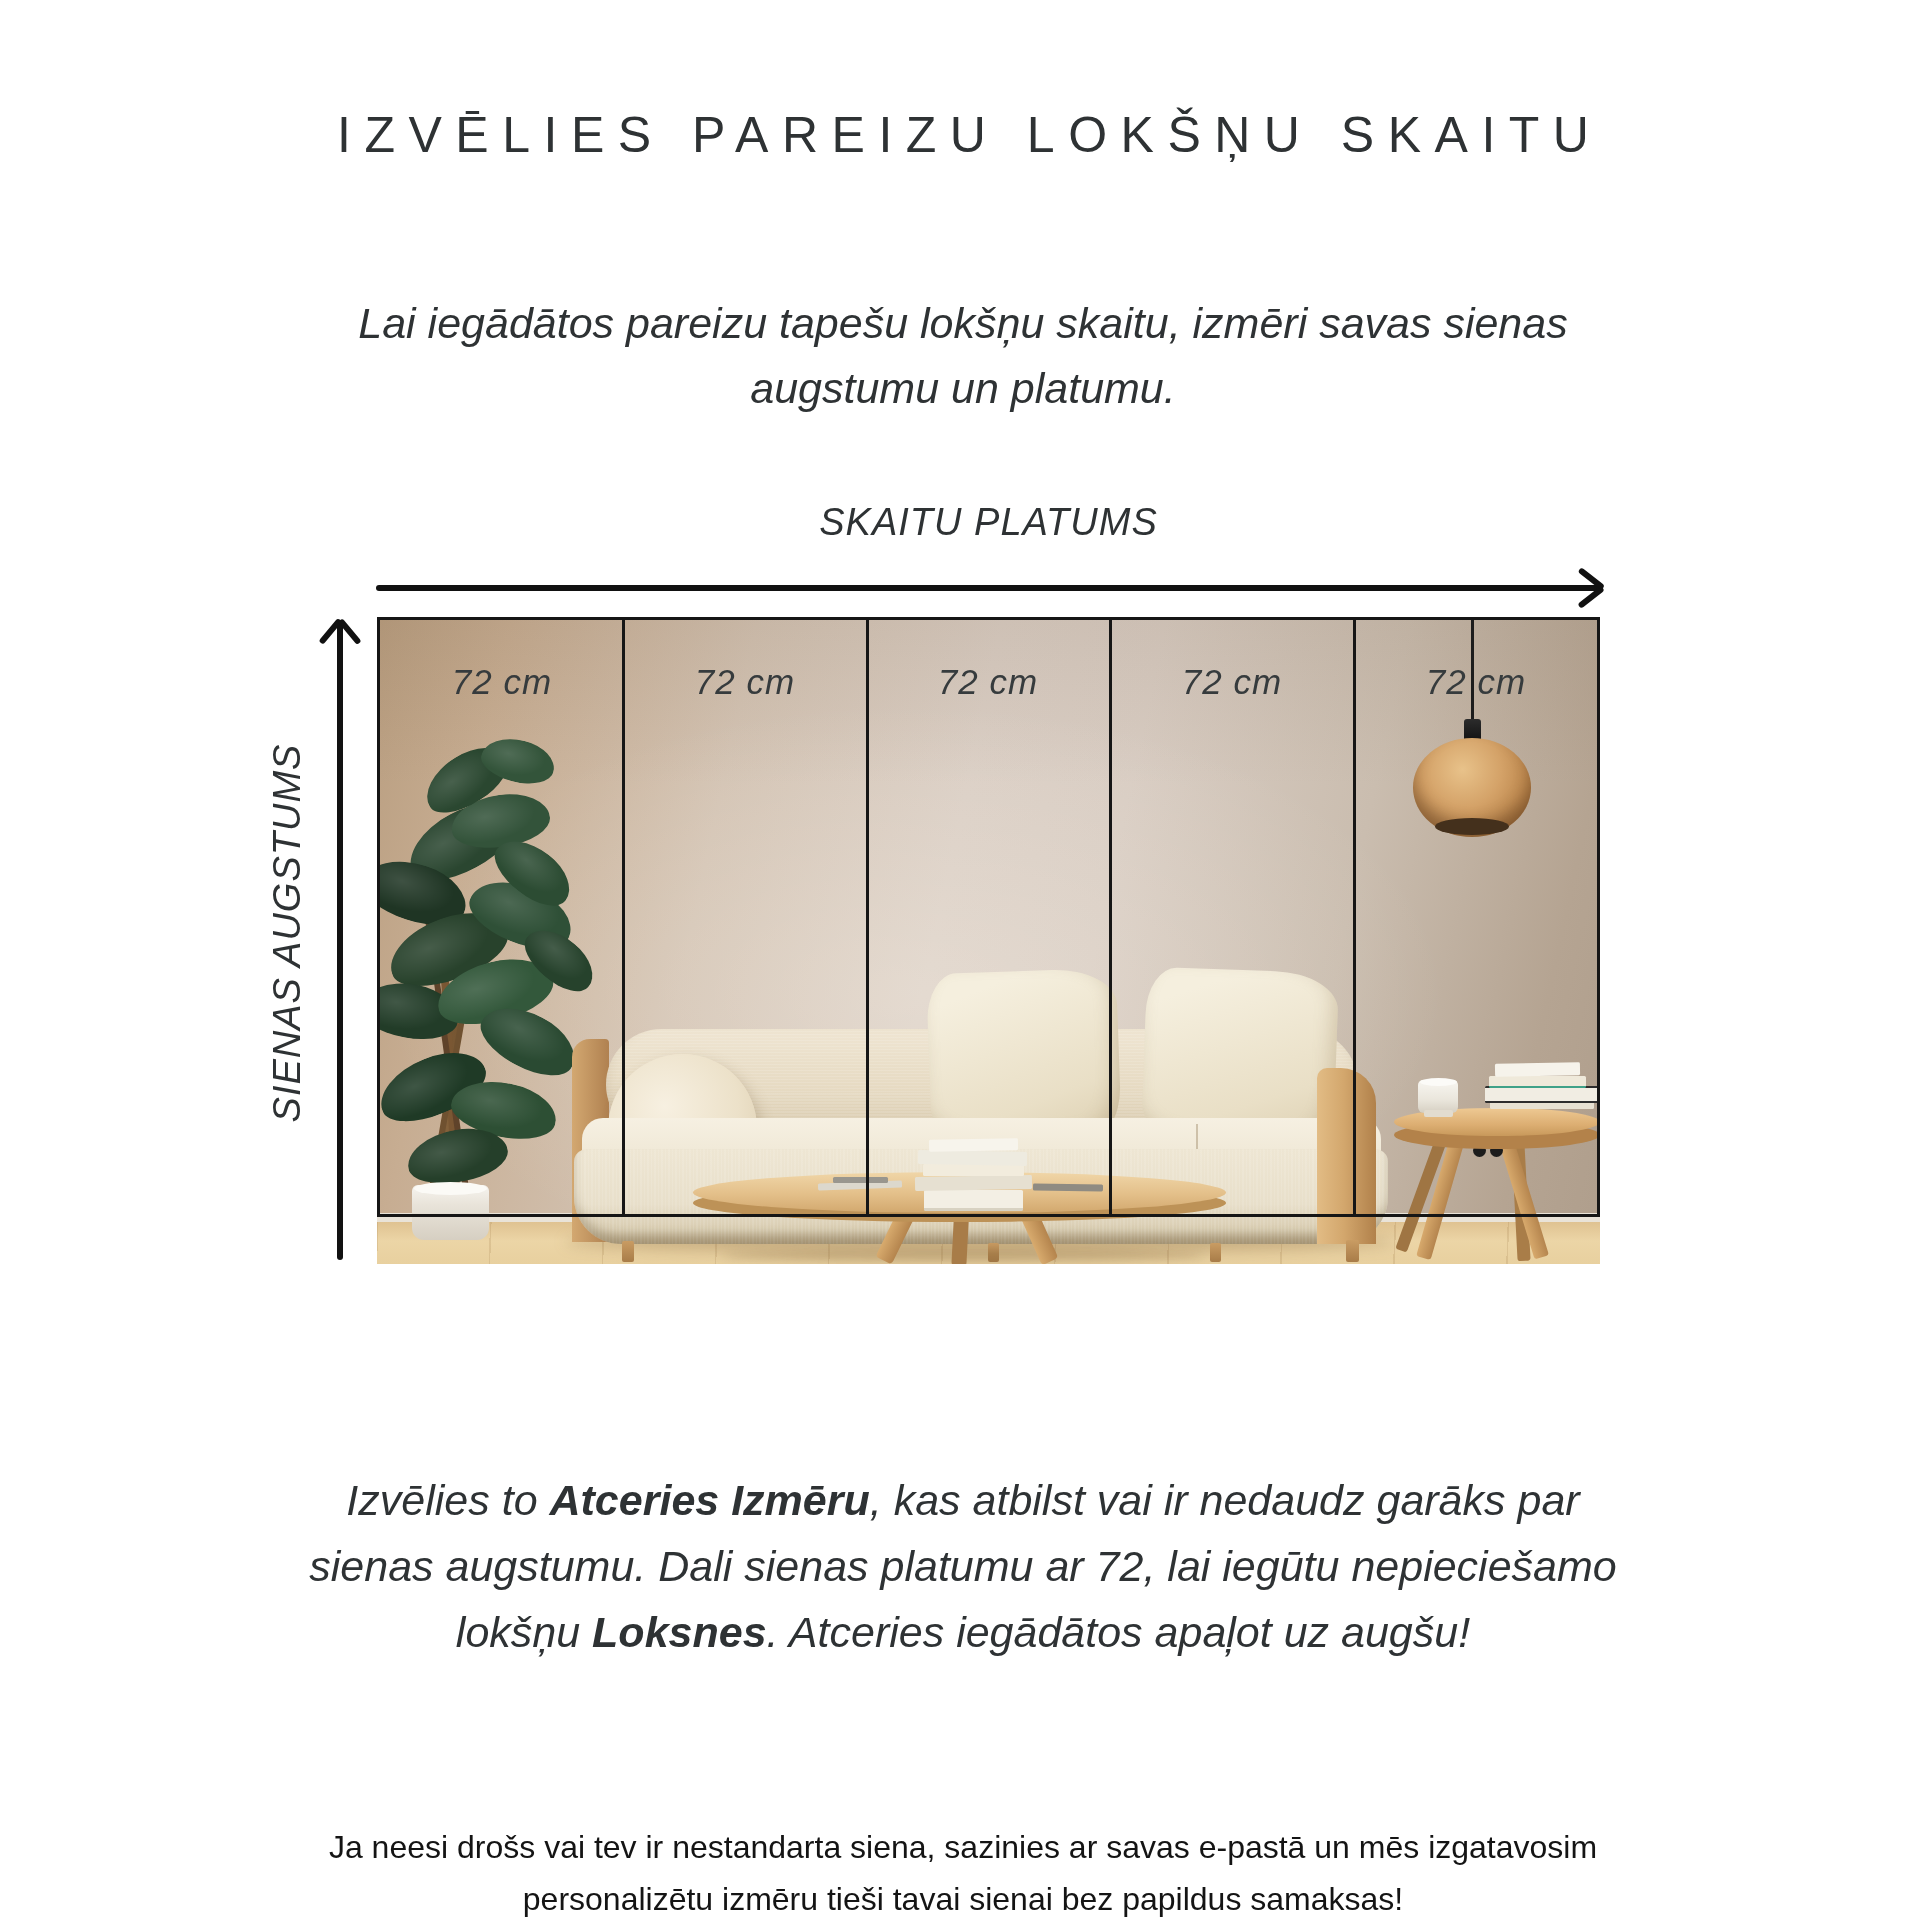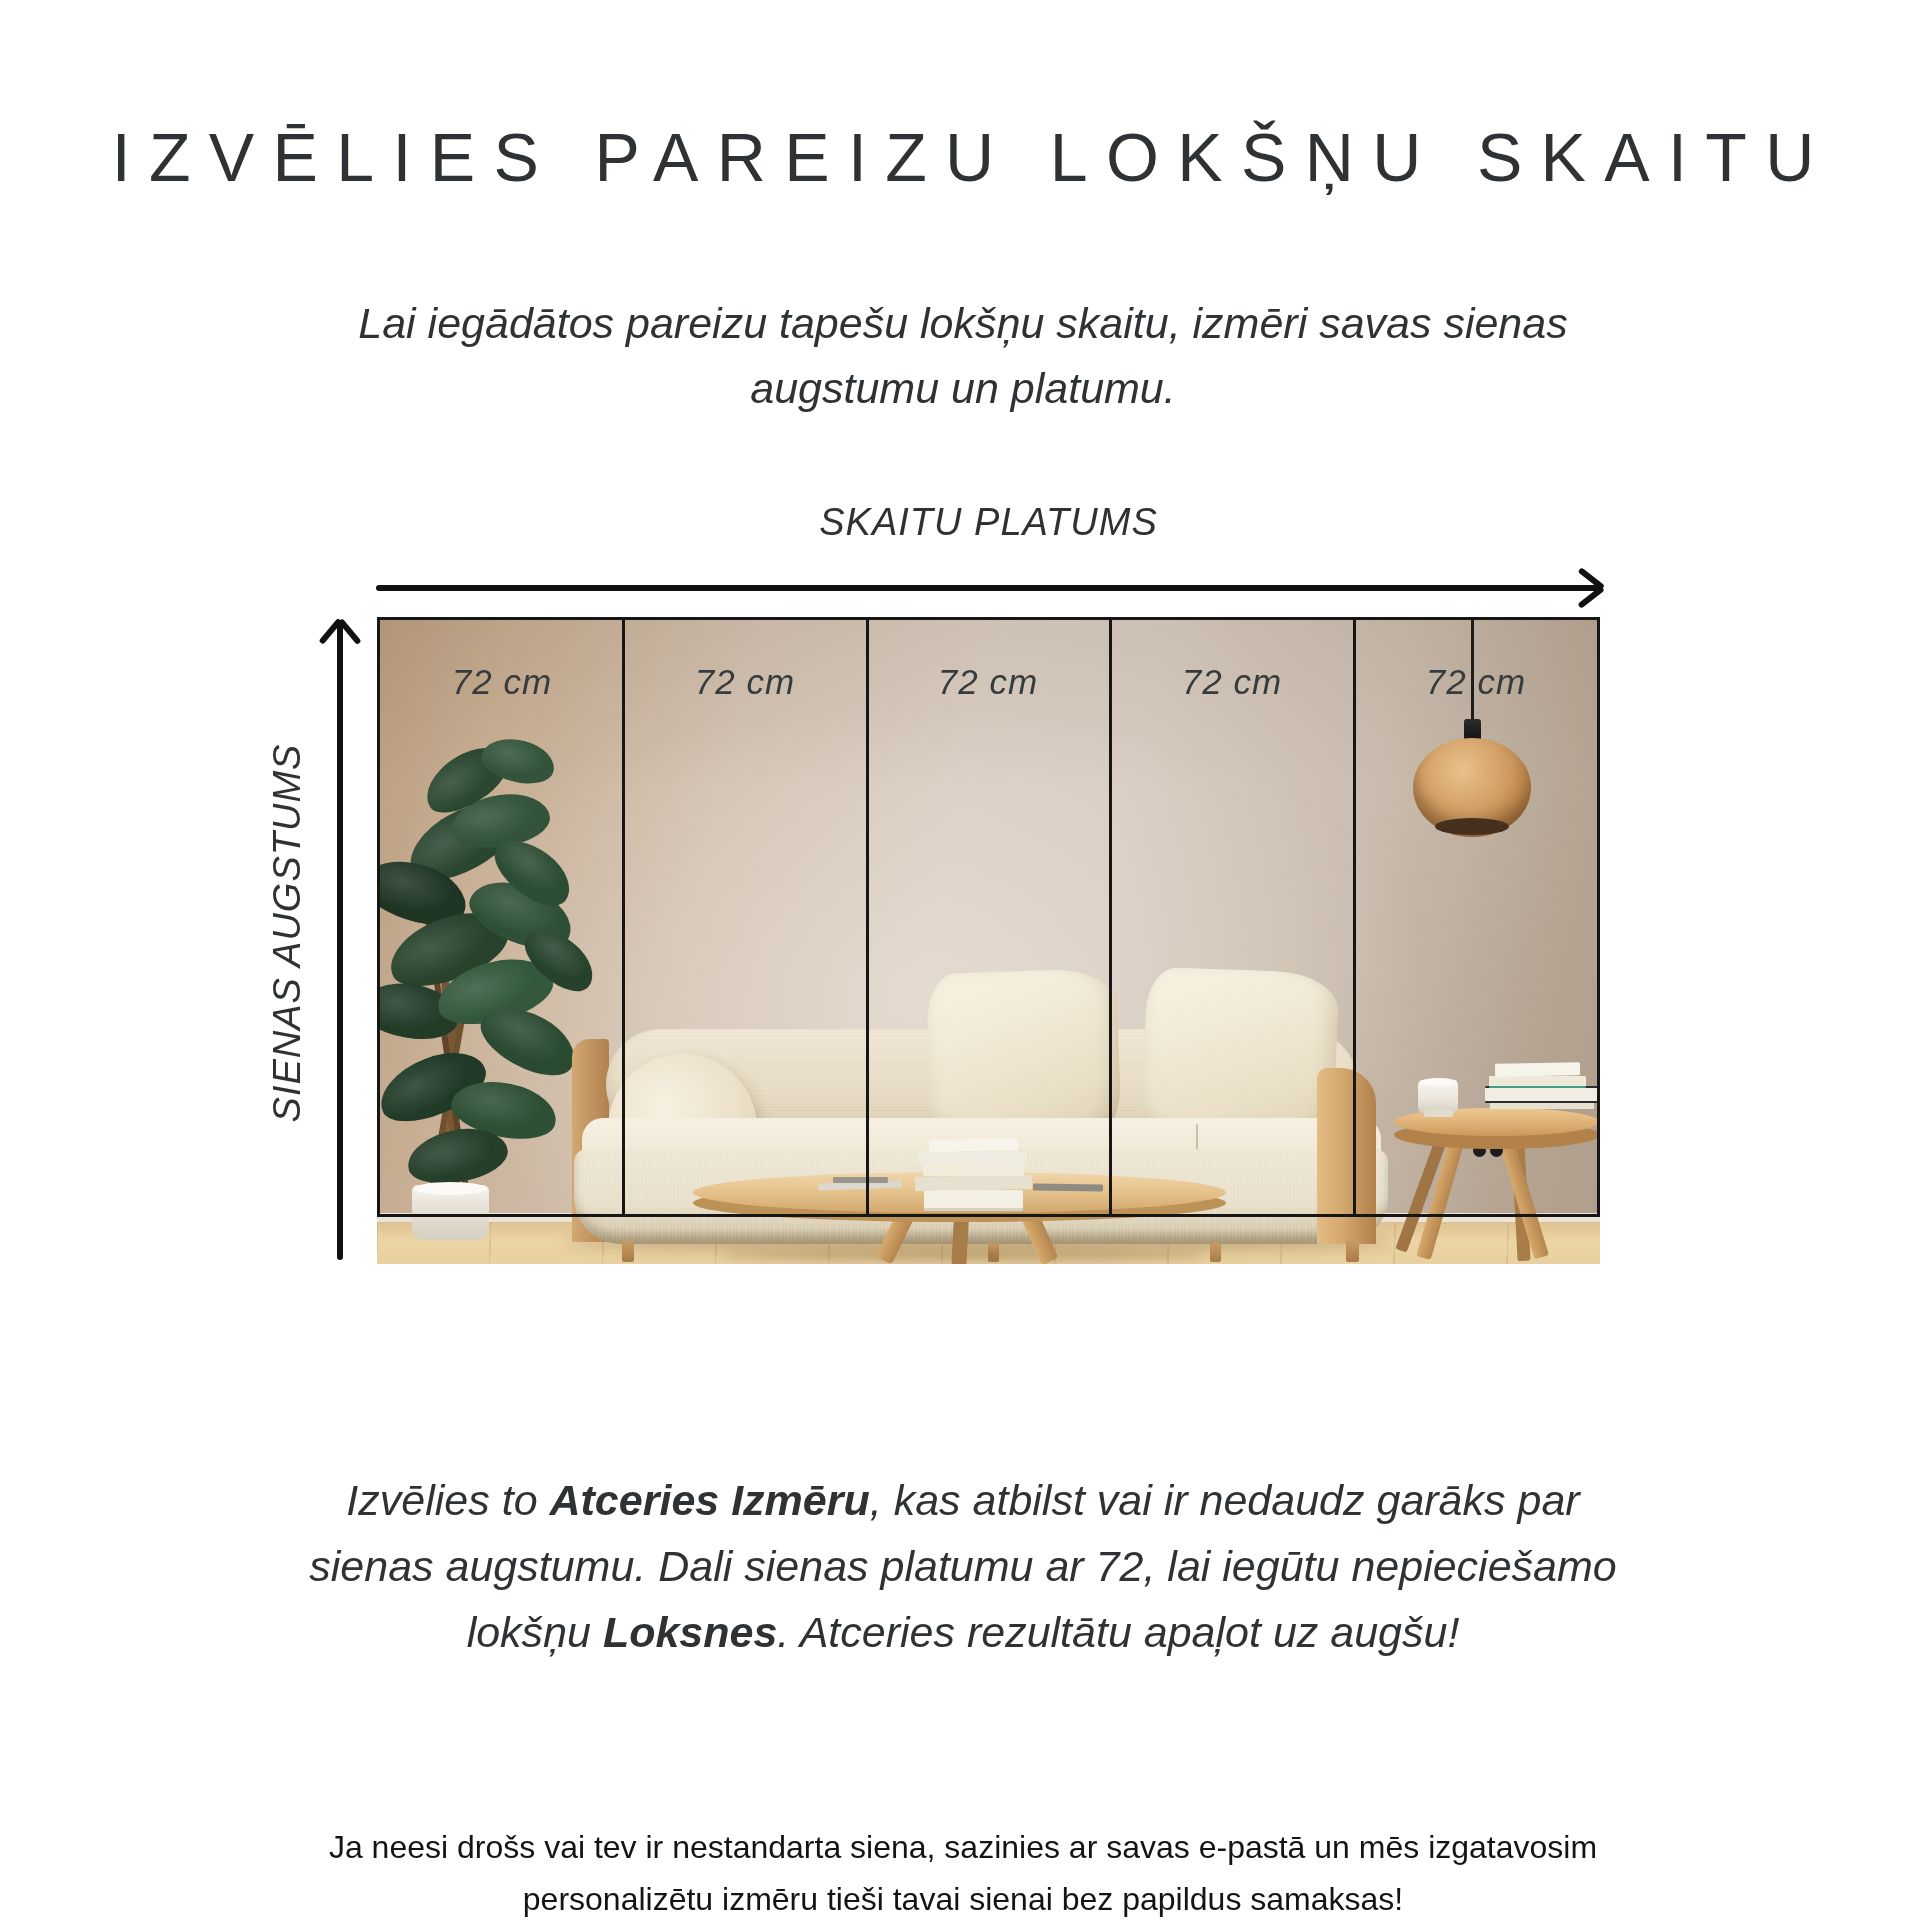--- a/index.html
+++ b/index.html
@@ -1,21 +1,21 @@
 <!DOCTYPE html>
 <html style="font-size:8px"><head>
 <meta charset="utf-8">
 <style>
   html,body{margin:0;padding:0;background:#ffffff;}
   body{width:1926px;height:1926px;position:relative;overflow:hidden;
        font-family:"Liberation Sans","DejaVu Sans",sans-serif;color:#2e3234;}
 
   
   .title{position:absolute;left:0;top:72px;width:100%;text-align:center;
-         font-size:68px;font-weight:500;letter-spacing:.27em;text-indent:.27em;color:#2e3234;}
+         font-size:50px;font-weight:500;letter-spacing:.27em;text-indent:.27em;color:#2e3234;}
   .subtitle{position:absolute;left:50%;top:248px;transform:translateX(-50%);width:1677px;
          text-align:center;font-style:italic;font-size:43px;line-height:1.5;white-space:pre-line;}
 
   
   .platums-label{position:absolute;left:377px;top:501px;width:1223px;text-align:center;
          font-style:italic;font-size:38px;letter-spacing:1px;}
   .augstums-label{position:absolute;left:287px;top:933px;transform:translate(-50%,-50%) rotate(-90deg);
          font-style:italic;font-size:38px;letter-spacing:1px;white-space:nowrap;}
   .h-arrow{position:absolute;left:376px;top:585px;width:1225px;height:7px;}
   .h-arrow .line{position:absolute;left:0;top:0;width:100%;height:6.4px;background:#111;border-radius:3.5px;}
@@ -245,18 +245,18 @@
     </div>
     <span class="sheet-label" style="left:125px;">72 cm</span>
     <span class="sheet-label" style="left:368px;">72 cm</span>
     <span class="sheet-label" style="left:611px;">72 cm</span>
     <span class="sheet-label" style="left:855px;">72 cm</span>
     <span class="sheet-label" style="left:1099px;">72 cm</span>
   </div>
 
   <p class="body-text"><span>Izvēlies to </span><b>Atceries Izmēru</b><span>, kas atbilst vai ir nedaudz garāks par
 sienas augstumu. Dali sienas platumu ar 72, lai iegūtu nepieciešamo
-lokšņu </span><b>Loksnes</b><span>. Atceries rezultātu apaļot uz augšu!</span></p>
+lokšņu </span><b>Loksnes</b><span>. Atceries iegādātos apaļot uz augšu!</span></p>
   <p class="footer-text">Ja neesi drošs vai tev ir nestandarta siena, sazinies ar savas e-pastā un mēs izgatavosim
 personalizētu izmēru tieši tavai sienai bez papildus samaksas!</p>
 
 </div>
 
 
 </body></html>

